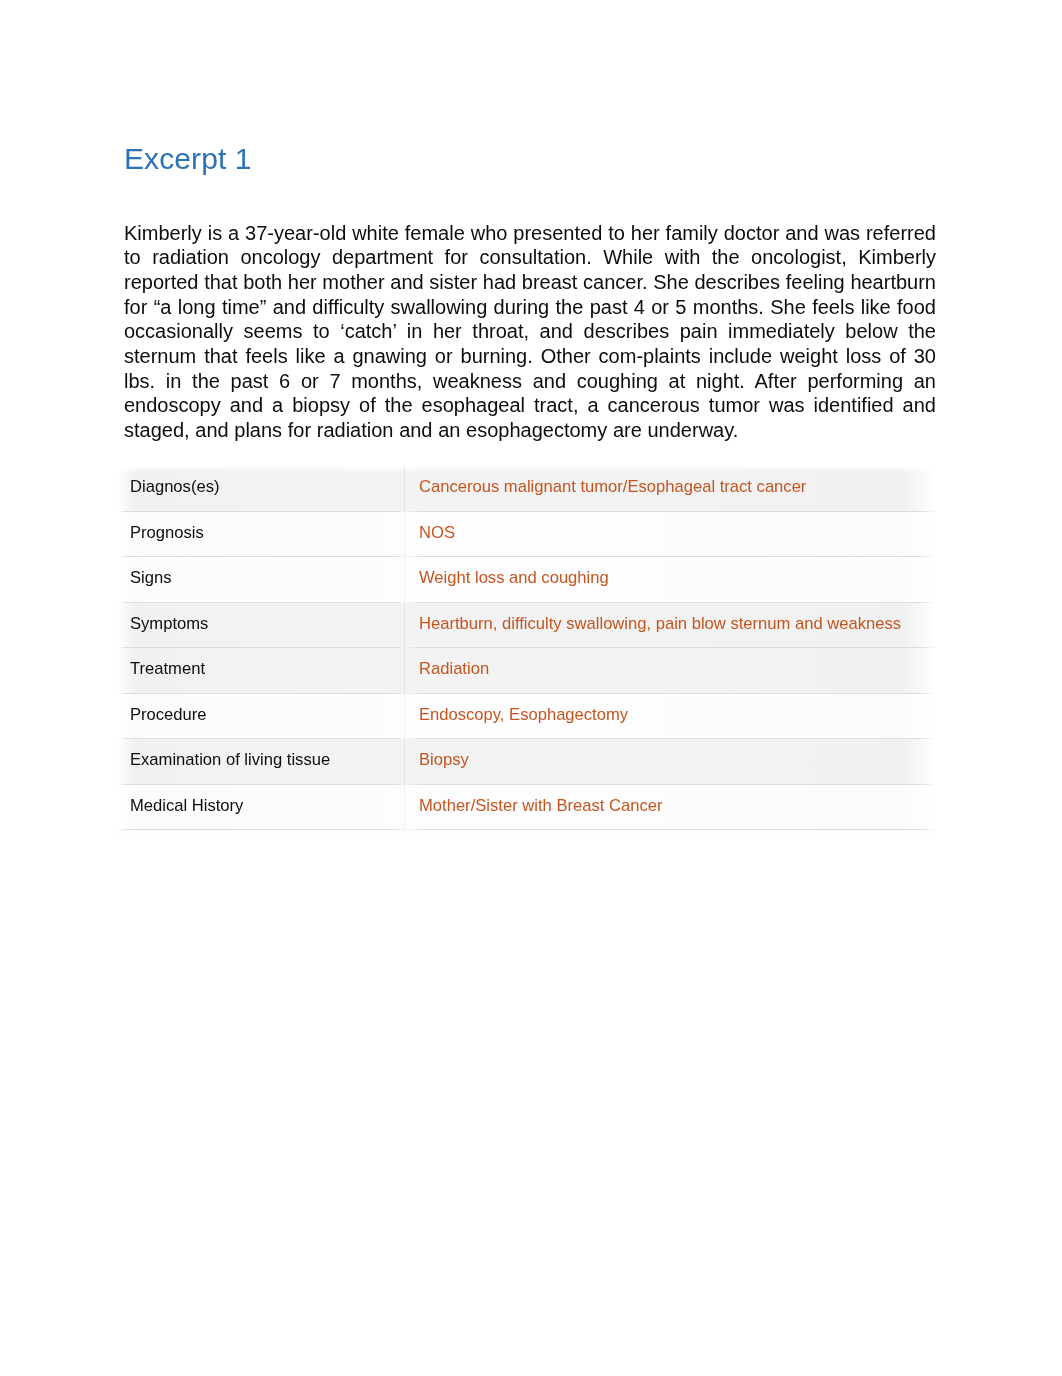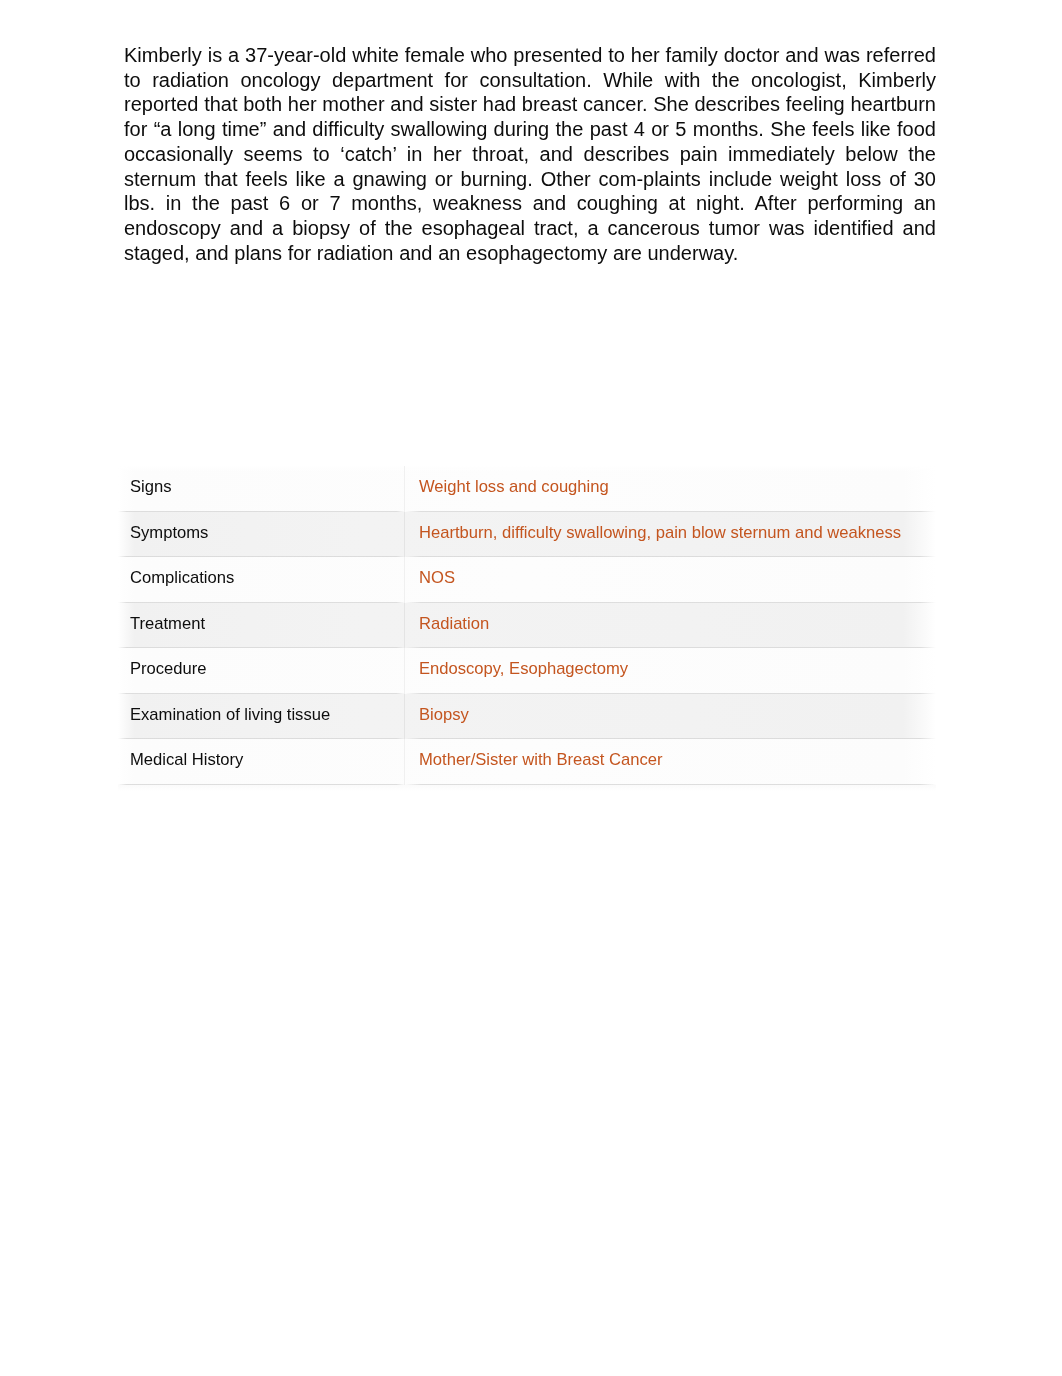--- a/index.html
+++ b/index.html
@@ -154,51 +154,60 @@
     background: linear-gradient(to bottom, rgba(250,250,250,0.9), #ffffff);
   }
 </style>
 </head>
 <body>
 
 <div class="page">
 
   <div class="content">
 
+    <h1 class="doc-heading">Excerpt 1</h1>
 
     <p class="body-paragraph">Kimberly is a 37-year-old white female who presented to her family doctor and was referred to radiation oncology department for consultation. While with the oncologist, Kimberly reported that both her mother and sister had breast cancer. She describes feeling heartburn for “a long time” and difficulty swallowing during the past 4 or 5 months. She feels like food occasionally seems to ‘catch’ in her throat, and describes pain immediately below the sternum that feels like a gnawing or burning. Other com-plaints include weight loss of 30 lbs. in the past 6 or 7 months, weakness and coughing at night.  After performing an endoscopy and a biopsy of the esophageal tract, a cancerous tumor was identified and staged, and plans for radiation and an esophagectomy are underway.</p>
 
   </div>
 
   <div class="table-wrap">
     <div class="table-feather-top"></div>
     <table class="info-table">
       <tbody>
+        <tr class="band-shaded">
+          <td class="label-col">
+            <div class="cell-inner">Diagnos(es)</div>
+          </td>
+          <td class="value-col">
+            <div class="cell-inner">Cancerous malignant tumor/Esophageal tract cancer</div>
+          </td>
+        </tr>
+        <tr class="band-plain">
+          <td class="label-col">
+            <div class="cell-inner">Prognosis</div>
+          </td>
+          <td class="value-col">
+            <div class="cell-inner">NOS</div>
+          </td>
+        </tr>
         <tr class="band-plain">
           <td class="label-col">
             <div class="cell-inner">Signs</div>
           </td>
           <td class="value-col">
             <div class="cell-inner">Weight loss and coughing</div>
           </td>
         </tr>
         <tr class="band-shaded">
           <td class="label-col">
             <div class="cell-inner">Symptoms</div>
           </td>
           <td class="value-col">
             <div class="cell-inner">Heartburn, difficulty swallowing, pain blow sternum and weakness</div>
-          </td>
-        </tr>
-        <tr class="band-plain">
-          <td class="label-col">
-            <div class="cell-inner">Complications</div>
-          </td>
-          <td class="value-col">
-            <div class="cell-inner">NOS</div>
           </td>
         </tr>
         <tr class="band-shaded">
           <td class="label-col">
             <div class="cell-inner">Treatment</div>
           </td>
           <td class="value-col">
             <div class="cell-inner">Radiation</div>
           </td>
         </tr>

